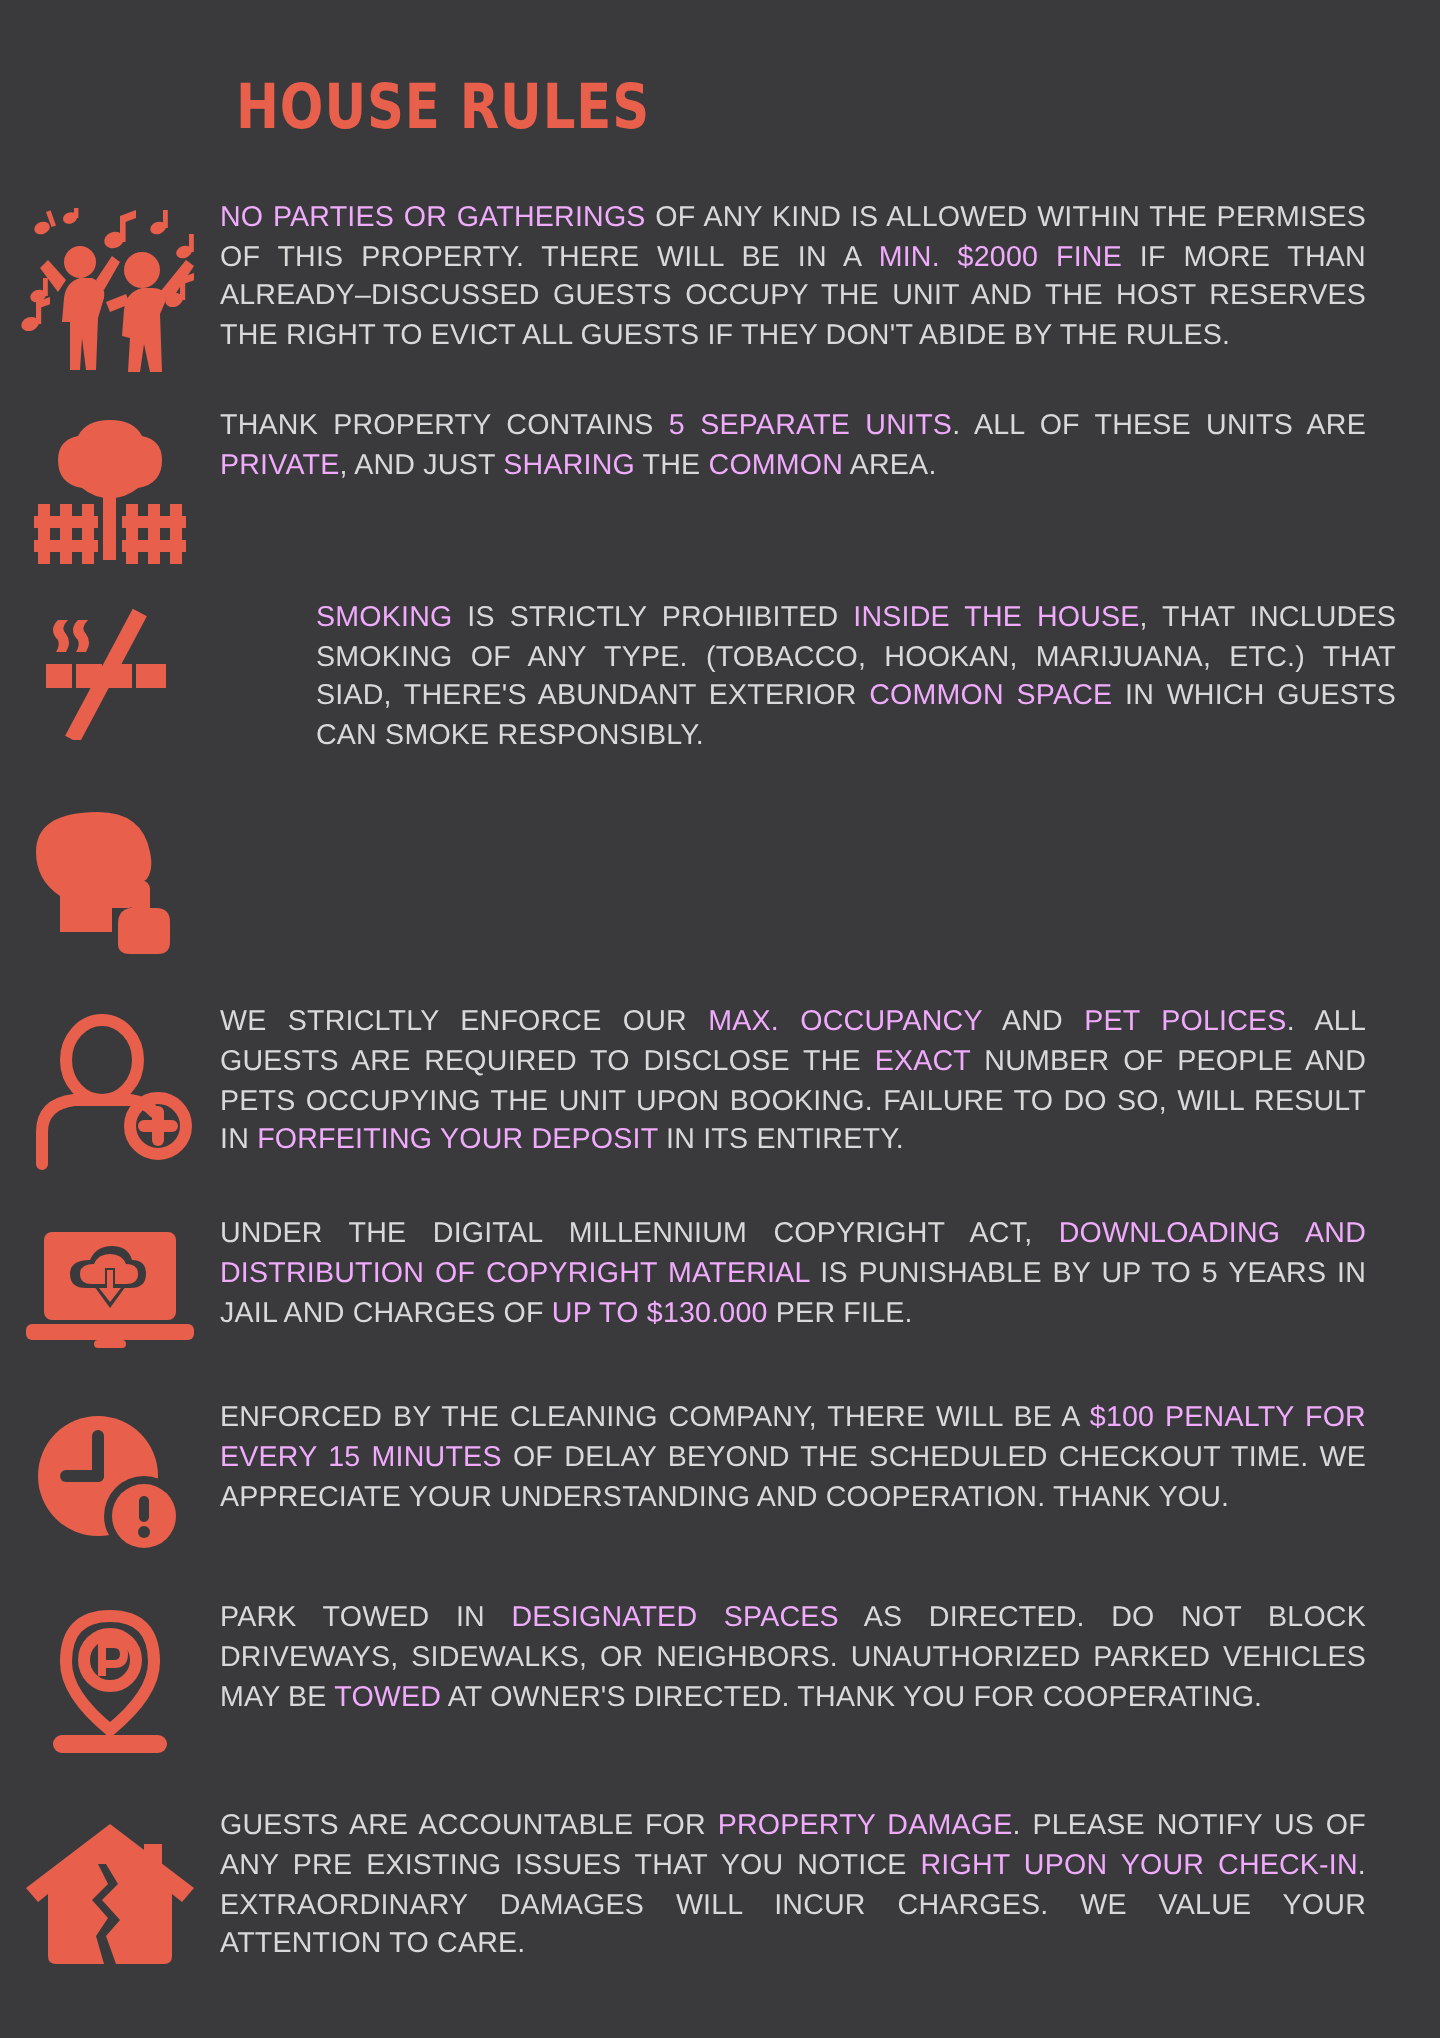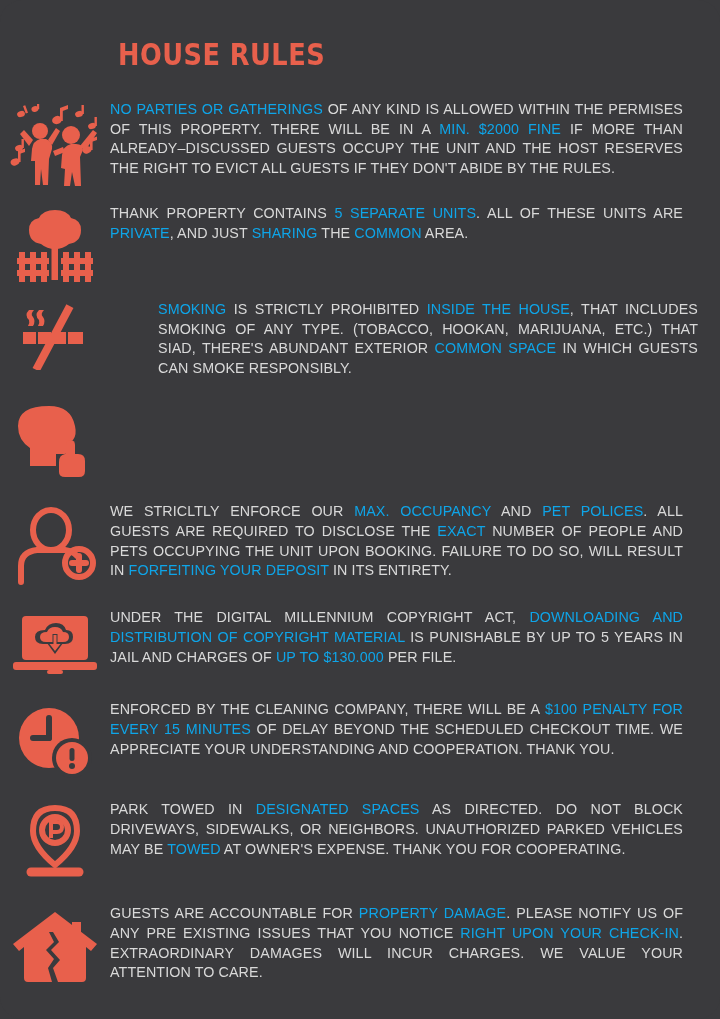--- a/index.html
+++ b/index.html
@@ -51,21 +51,21 @@
   .text-cell {
     width:595px;
     padding-right:22px;
     color:#d9d9d9;
     font-size:14.3px;
     line-height:19.6px;
     text-align:justify;
     font-family:"Liberation Sans", sans-serif;
     letter-spacing:0.1px;
   }
-  .text-cell .hl { color:#0ea5e9; }
+  .text-cell .hl { color:#f0abfc; }
   
   .r1 { margin-top:0px; }
   .r2 { margin-top:18px; }
   .r3 { margin-top:18px;gap:48px; }
   .r4 { margin-top:22px; }
   .r5 { margin-top:22px; }
   .r6 { margin-top:22px; }
   .r7 { margin-top:24px; }
   .r8 { margin-top:20px; }
   .r9 { margin-top:24px; }
@@ -240,21 +240,21 @@
 
     <div class="rule r8">
       <div class="icon-cell">
         <svg width="92" height="76" viewBox="0 0 92 76" fill="none" stroke="#e8604c" stroke-width="6">
           <path d="M46 4 q22 0 22 23 q0 16 -22 34 q-22 -18 -22 -34 q0 -23 22 -23 z"></path>
           <circle cx="46" cy="26" r="13"></circle>
           <path d="M42 34 l0 -16 l6 0 q5 0 5 5 q0 5 -5 5 l-6 0" stroke-width="4"></path>
           <line x1="22" y1="68" x2="70" y2="68" stroke-width="9" stroke-linecap="round"></line>
         </svg>
       </div>
-      <div class="text-cell"><span>PARK TOWED IN </span><span class="hl">DESIGNATED SPACES</span><span> AS DIRECTED. DO NOT BLOCK DRIVEWAYS, SIDEWALKS, OR NEIGHBORS. UNAUTHORIZED PARKED VEHICLES MAY BE </span><span class="hl">TOWED</span><span> AT OWNER'S EXPENSE. THANK YOU FOR COOPERATING.</span></div>
+      <div class="text-cell"><span>PARK TOWED IN </span><span class="hl">DESIGNATED SPACES</span><span> AS DIRECTED. DO NOT BLOCK DRIVEWAYS, SIDEWALKS, OR NEIGHBORS. UNAUTHORIZED PARKED VEHICLES MAY BE </span><span class="hl">TOWED</span><span> AT OWNER'S DIRECTED. THANK YOU FOR COOPERATING.</span></div>
     </div>
 
     <div class="rule r9">
       <div class="icon-cell">
         <svg width="92" height="76" viewBox="0 0 92 76" fill="#e8604c">
           <rect x="63" y="14" width="9" height="16"></rect>
           <path d="M46 4 L88 36 l-6 7 l-5 -4 l0 31 q0 4 -4 4 l-54 0 q-4 0 -4 -4 l0 -31 l-5 4 l-6 -7 z"></path>
           <path d="M44 24 l6 10 l-8 8 l9 10 l-7 8 l5 14 l-6 0 l-4 -14 l6 -9 l-8 -9 l8 -8 l-5 -10 z" fill="#3a3a3d"></path>
         </svg>
       </div>

